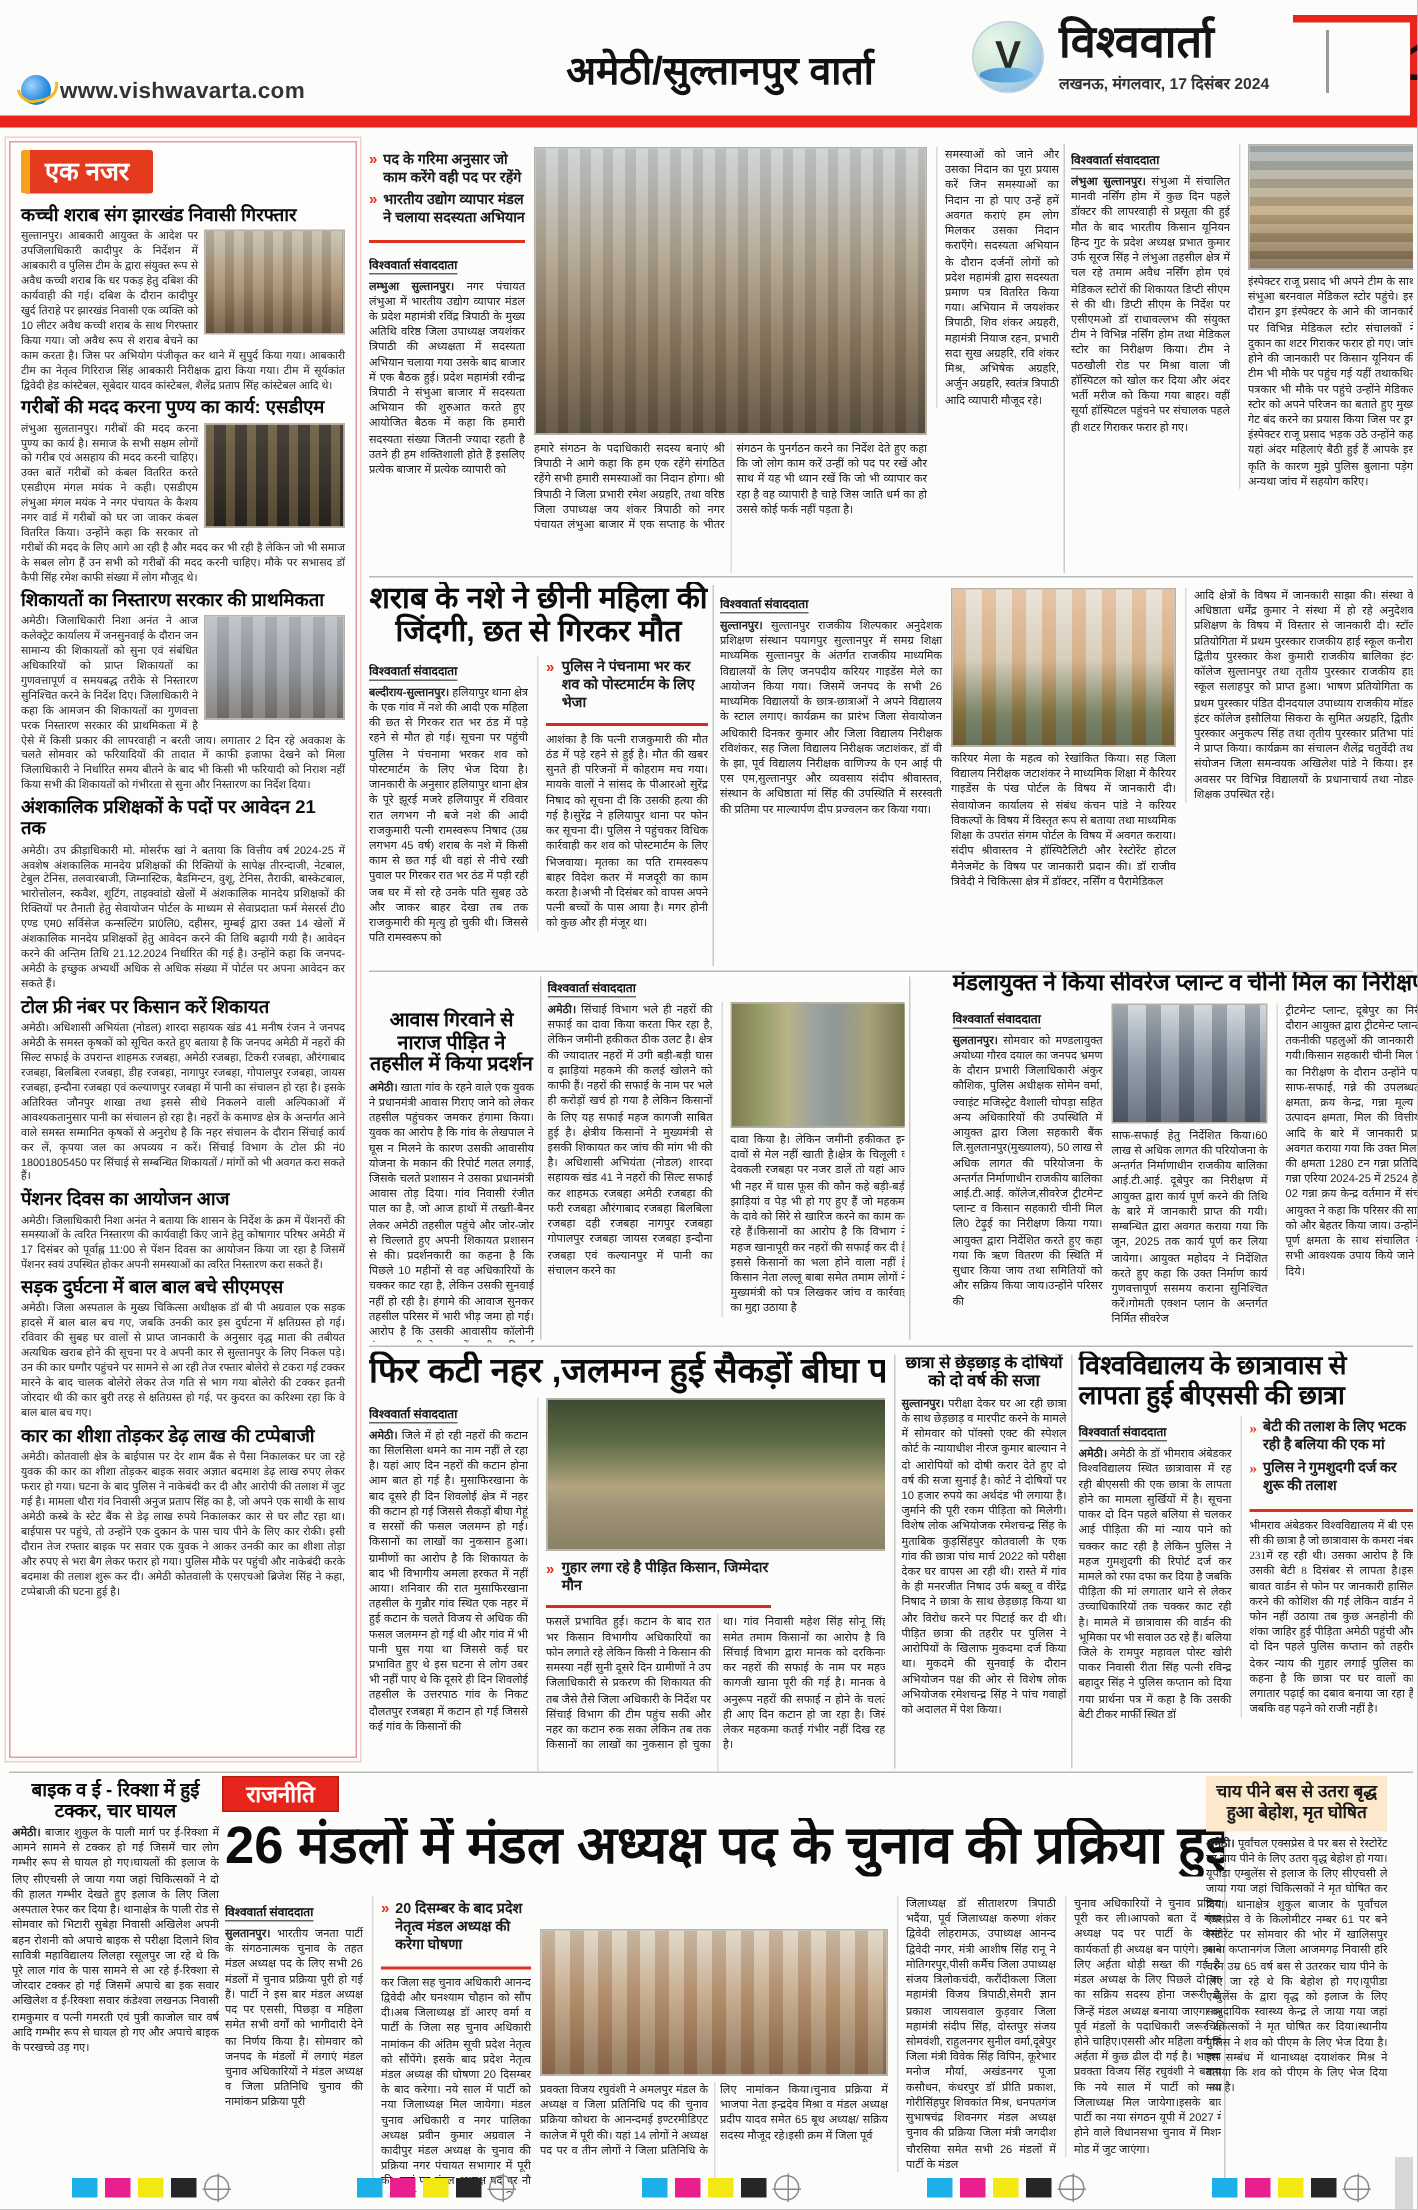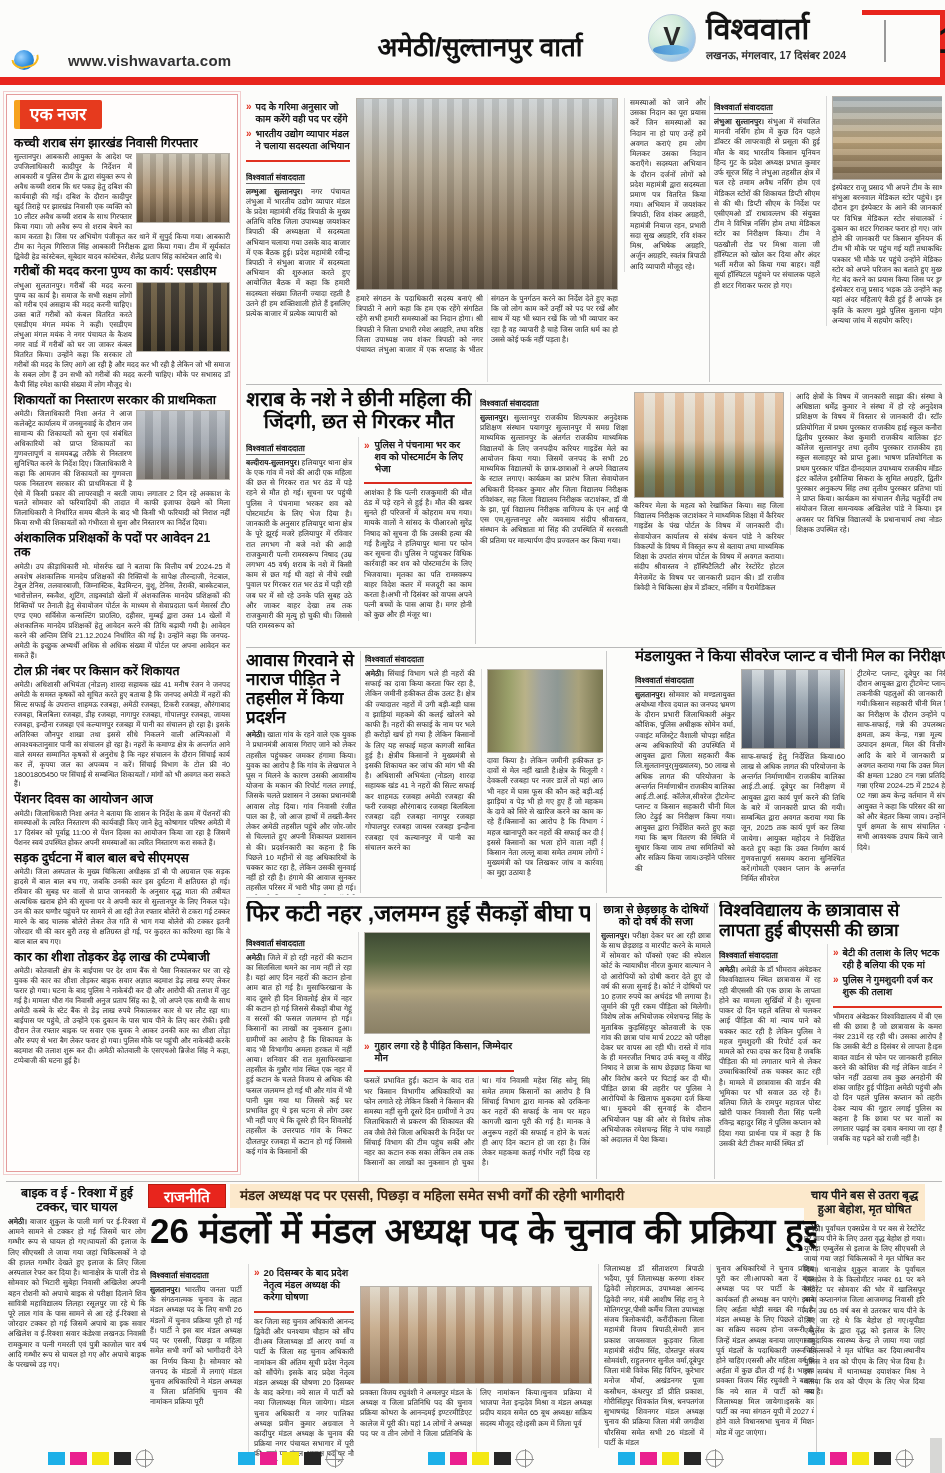--- a/index.html
+++ b/index.html
@@ -6,21 +6,21 @@
   #page { position:relative; width:945px; height:1473px; margin:0 auto; background:#fcfcfa;
           font-family:"Liberation Sans","DejaVu Sans",sans-serif; color:#1a1a1a; overflow:hidden; }
 
   
   .hdr-redbar { position:absolute; left:0; top:77px; width:945px; height:8px; background:#e8251d; }
   .site { position:absolute; left:14px; top:50px; display:flex; align-items:center; gap:6px; }
   .ie-ico { width:20px; height:20px; border-radius:50%; position:relative;
             background:radial-gradient(circle at 35% 35%, #9fd4ff 0%, #2f8fe0 55%, #1565b5 100%); }
   .ie-ico::after { content:""; position:absolute; left:-2px; top:7px; width:24px; height:9px;
             border:2px solid #f5b81e; border-top:none; border-radius:0 0 12px 12px; transform:rotate(-12deg); }
-  .site-url { font-size:15px; font-weight:700; color:#333; letter-spacing:.2px;margin-left:28px; }
+  .site-url { font-size:15px; font-weight:700; color:#333; letter-spacing:.2px; }
   .sec-title { position:absolute; left:300px; top:28px; width:360px; text-align:center;
                font-size:26px; font-weight:800; color:#111; }
   .mast { position:absolute; left:648px; top:14px; display:flex; gap:10px; align-items:center; }
   .globe { width:46px; height:46px; border-radius:50%; position:relative; border:1px solid #bcd;
            background:radial-gradient(circle at 30% 30%, #eaf6ee 0%, #cfe9d8 40%, #9fc7ea 75%, #7fb0d8 100%); }
   .globe::before { content:"V"; position:absolute; left:0; right:0; top:6px; text-align:center;
            font-size:26px; font-weight:800; color:#2a2a2a; }
   .globe::after { content:""; position:absolute; left:4px; bottom:6px; width:36px; height:10px;
            border-radius:50%; background:linear-gradient(90deg,#2e7fd0,#64b6e8); opacity:.8; }
   .mast-name { font-size:30px; font-weight:800; color:#141414; line-height:1; }
@@ -221,21 +221,21 @@
         <div class="bodytxt" style="margin-top:3px;">करियर मेला के महत्व को रेखांकित किया। सह जिला विद्यालय निरीक्षक जटाशंकर ने माध्यमिक शिक्षा में कैरियर गाइडेंस के पंख पोर्टल के विषय में जानकारी दी। सेवायोजन कार्यालय से संबंध कंचन पांडे ने करियर विकल्पों के विषय में विस्तृत रूप से बताया तथा माध्यमिक शिक्षा के उपरांत संगम पोर्टल के विषय में अवगत कराया। संदीप श्रीवास्तव ने हॉस्पिटैलिटी और रेस्टोरेंट होटल मैनेजमेंट के विषय पर जानकारी प्रदान की। डॉ राजीव त्रिवेदी ने चिकित्सा क्षेत्र में डॉक्टर, नर्सिंग व पैरामेडिकल</div>
       </div>
       <div class="vr" style="flex:0 0 148px;">
         <div class="bodytxt">आदि क्षेत्रों के विषय में जानकारी साझा की। संस्था के अधिष्ठाता धर्मेंद्र कुमार ने संस्था में हो रहे अनुदेशक प्रशिक्षण के विषय में विस्तार से जानकारी दी। स्टॉल प्रतियोगिता में प्रथम पुरस्कार राजकीय हाई स्कूल कनौरा, द्वितीय पुरस्कार केश कुमारी राजकीय बालिका इंटर कॉलेज सुल्तानपुर तथा तृतीय पुरस्कार राजकीय हाई स्कूल सलाहपुर को प्राप्त हुआ। भाषण प्रतियोगिता का प्रथम पुरस्कार पंडित दीनदयाल उपाध्याय राजकीय मॉडल इंटर कॉलेज इसौलिया सिकरा के सुमित अग्रहरि, द्वितीय पुरस्कार अनुकल्प सिंह तथा तृतीय पुरस्कार प्रतिभा पांडे ने प्राप्त किया। कार्यक्रम का संचालन शैलेंद्र चतुर्वेदी तथा संयोजन जिला समन्वयक अखिलेश पांडे ने किया। इस अवसर पर विभिन्न विद्यालयों के प्रधानाचार्य तथा नोडल शिक्षक उपस्थित रहे।</div>
       </div>
     </div>
   </div>
 
   <div class="hrline" style="left:246px;top:647px;width:696px;"></div>
   <div class="art" style="left:246px;top:651px;width:110px;height:244px;">
-    <div class="hl" style="font-size:17px;text-align:left;">आवास गिरवाने से नाराज पीड़ित ने तहसील में किया प्रदर्शन</div>
+    <div class="hl" style="font-size:13px;text-align:center;margin-top:22px;">आवास गिरवाने से नाराज पीड़ित ने तहसील में किया प्रदर्शन</div>
     <div class="bodytxt" style="margin-top:3px;"><span class="dl">अमेठी।</span> <span>खाता गांव के रहने वाले एक युवक ने प्रधानमंत्री आवास गिराए जाने को लेकर तहसील पहुंचकर जमकर हंगामा किया। युवक का आरोप है कि गांव के लेखपाल ने घूस न मिलने के कारण उसकी आवासीय योजना के मकान की रिपोर्ट गलत लगाई, जिसके चलते प्रशासन ने उसका प्रधानमंत्री आवास तोड़ दिया। गांव निवासी रंजीत पाल का है, जो आज हाथों में तख्ती-बैनर लेकर अमेठी तहसील पहुंचे और जोर-जोर से चिल्लाते हुए अपनी शिकायत प्रशासन से की। प्रदर्शनकारी का कहना है कि पिछले 10 महीनों से वह अधिकारियों के चक्कर काट रहा है, लेकिन उसकी सुनवाई नहीं हो रही है। हंगामे की आवाज सुनकर तहसील परिसर में भारी भीड़ जमा हो गई। आरोप है कि उसकी आवासीय कॉलोनी बंजर आबादी के रूप में तब्दील की गई थी, जिसमें 25 से 30 परिवार रहते हैं।</span></div>
   </div>
 
   <div class="vline" style="left:360px;top:651px;height:242px;"></div>
   <div class="art" style="left:365px;top:648px;width:238px;height:247px;">
     <div class="rep">विश्ववार्ता संवाददाता</div>
     <div class="row">
       <div style="flex:0 0 110px;">
         <div class="bodytxt"><span class="dl">अमेठी।</span> <span>सिंचाई विभाग भले ही नहरों की सफाई का दावा किया करता फिर रहा है, लेकिन जमीनी हकीकत ठीक उलट है। क्षेत्र की ज्यादातर नहरों में उगी बड़ी-बड़ी घास व झाड़ियां महकमे की कलई खोलने को काफी हैं। नहरों की सफाई के नाम पर भले ही करोड़ों खर्च हो गया है लेकिन किसानों के लिए यह सफाई महज कागजी साबित हुई है। क्षेत्रीय किसानों ने मुख्यमंत्री से इसकी शिकायत कर जांच की मांग भी की है। अधिशासी अभियंता (नोडल) शारदा सहायक खंड 41 ने नहरों की सिल्ट सफाई कर शाहमऊ रजबहा अमेठी रजबहा की फरी रजबहा औरंगाबाद रजबहा बिलबिला रजबहा दही रजबहा नागपुर रजबहा गोपालपुर रजबहा जायस रजबहा इन्दौना रजबहा एवं कल्यानपुर में पानी का संचालन करने का</span></div>
       </div>
@@ -283,21 +283,21 @@
     </div>
   </div>
 
   <div class="vline" style="left:596px;top:903px;height:276px;"></div>
   <div class="art" style="left:601px;top:903px;width:110px;height:278px;">
     <div class="hl" style="font-size:11px;text-align:center;">छात्रा से छेड़छाड़ के दोषियों को दो वर्ष की सजा</div>
     <div class="bodytxt" style="margin-top:3px;"><span class="dl">सुल्तानपुर।</span> <span>परीक्षा देकर घर आ रही छात्रा के साथ छेड़छाड़ व मारपीट करने के मामले में सोमवार को पॉक्सो एक्ट की स्पेशल कोर्ट के न्यायाधीश नीरज कुमार बाल्यान ने दो आरोपियों को दोषी करार देते हुए दो वर्ष की सजा सुनाई है। कोर्ट ने दोषियों पर 10 हजार रुपये का अर्थदंड भी लगाया है। जुर्माने की पूरी रकम पीड़िता को मिलेगी। विशेष लोक अभियोजक रमेशचन्द्र सिंह के मुताबिक कुड़सिंहपुर कोतवाली के एक गांव की छात्रा पांच मार्च 2022 को परीक्षा देकर घर वापस आ रही थी। रास्ते में गांव के ही मनरजीत निषाद उर्फ बब्लू व वीरेंद्र निषाद ने छात्रा के साथ छेड़छाड़ किया था और विरोध करने पर पिटाई कर दी थी। पीड़ित छात्रा की तहरीर पर पुलिस ने आरोपियों के खिलाफ मुकदमा दर्ज किया था। मुकदमे की सुनवाई के दौरान अभियोजन पक्ष की ओर से विशेष लोक अभियोजक रमेशचन्द्र सिंह ने पांच गवाहों को अदालत में पेश किया।</span></div>
   </div>
 
   <div class="vline" style="left:714px;top:903px;height:276px;"></div>
-  <div class="art" style="left:719px;top:901px;width:223px;height:280px;">
+  <div class="art" style="left:719px;top:901px;width:223px;height:280px;font-family:Liberation Serif, serif;">
     <div class="hl" style="font-size:17.5px;white-space:nowrap;">विश्वविद्यालय के छात्रावास से</div>
     <div class="hl" style="font-size:17.5px;white-space:nowrap;">लापता हुई बीएससी की छात्रा</div>
     <div class="row" style="margin-top:4px;">
       <div style="flex:0 0 102px;">
         <div class="rep">विश्ववार्ता संवाददाता</div>
         <div class="bodytxt"><span class="dl">अमेठी।</span> <span>अमेठी के डॉ भीमराव अंबेडकर विश्वविद्यालय स्थित छात्रावास में रह रही बीएससी की एक छात्रा के लापता होने का मामला सुर्खियों में है। सूचना पाकर दो दिन पहले बलिया से चलकर आई पीड़िता की मां न्याय पाने को चक्कर काट रही है लेकिन पुलिस ने महज गुमशुदगी की रिपोर्ट दर्ज कर मामले को रफा दफा कर दिया है जबकि पीड़िता की मां लगातार थाने से लेकर उच्चाधिकारियों तक चक्कर काट रही है। मामले में छात्रावास की वार्डन की भूमिका पर भी सवाल उठ रहे हैं। बलिया जिले के रामपुर महावल पोस्ट खोरी पाकर निवासी रीता सिंह पत्नी रविन्द्र बहादुर सिंह ने पुलिस कप्तान को दिया गया प्रार्थना पत्र में कहा है कि उसकी बेटी टीकर मार्फी स्थित डॉ</span></div>
       </div>
       <div class="vr" style="flex:0 0 110px;">
         <div class="bullets">
           <div class="bul">
@@ -315,21 +315,20 @@
   </div>
 
   <div class="hrline" style="left:6px;top:1181px;width:936px;"></div>
 
   <div class="art" style="left:8px;top:1186px;width:138px;height:250px;">
     <div class="hl" style="font-size:12.5px;text-align:center;">बाइक व ई - रिक्शा में हुई टक्कर, चार घायल</div>
     <div class="bodytxt" style="margin-top:3px;"><span class="dl">अमेठी।</span> <span>बाजार शुकुल के पाली मार्ग पर ई-रिक्शा में आमने सामने से टक्कर हो गई जिसमें चार लोग गम्भीर रूप से घायल हो गए।घायलों की इलाज के लिए सीएचसी ले जाया गया जहां चिकित्सकों ने दो की हालत गम्भीर देखते हुए इलाज के लिए जिला अस्पताल रेफर कर दिया है। थानाक्षेत्र के पाली रोड से सोमवार को भिटारी सुबेहा निवासी अखिलेश अपनी बहन रोशनी को अपाचे बाइक से परीक्षा दिलाने शिव सावित्री महाविद्यालय लिलहा रसूलपुर जा रहे थे कि पूरे लाल गांव के पास सामने से आ रहे ई-रिक्शा से जोरदार टक्कर हो गई जिसमें अपाचे बा इक सवार अखिलेश व ई-रिक्शा सवार कंडेश्वा लखनऊ निवासी रामकुमार व पत्नी गमरती एवं पुत्री काजोल चार वर्ष आदि गम्भीर रूप से घायल हो गए और अपाचे बाइक के परखच्चे उड़ गए।</span></div>
   </div>
 
   <div class="politics-label">राजनीति</div>
-  <div class="kicker">मंडल अध्यक्ष पद पर एससी, पिछड़ा व महिला समेत सभी वर्गों की रहेगी भागीदारी</div>
   <div class="mandal-hl">26 मंडलों में मंडल अध्यक्ष पद के चुनाव की प्रक्रिया हुई पूरी</div>
 
   <div class="art" style="left:150px;top:1264px;width:664px;height:198px;">
     <div class="row">
       <div style="flex:0 0 92px;">
         <div class="rep">विश्ववार्ता संवाददाता</div>
         <div class="bodytxt"><span class="dl">सुलतानपुर।</span> <span>भारतीय जनता पार्टी के संगठनात्मक चुनाव के तहत मंडल अध्यक्ष पद के लिए सभी 26 मंडलों में चुनाव प्रक्रिया पूरी हो गई हैं। पार्टी ने इस बार मंडल अध्यक्ष पद पर एससी, पिछड़ा व महिला समेत सभी वर्गों को भागीदारी देने का निर्णय किया है। सोमवार को जनपद के मंडलों में लगाएं मंडल चुनाव अधिकारियों ने मंडल अध्यक्ष व जिला प्रतिनिधि चुनाव की नामांकन प्रक्रिया पूरी</span></div>
       </div>
       <div class="vr" style="flex:0 0 100px;">
         <div class="bullets">

